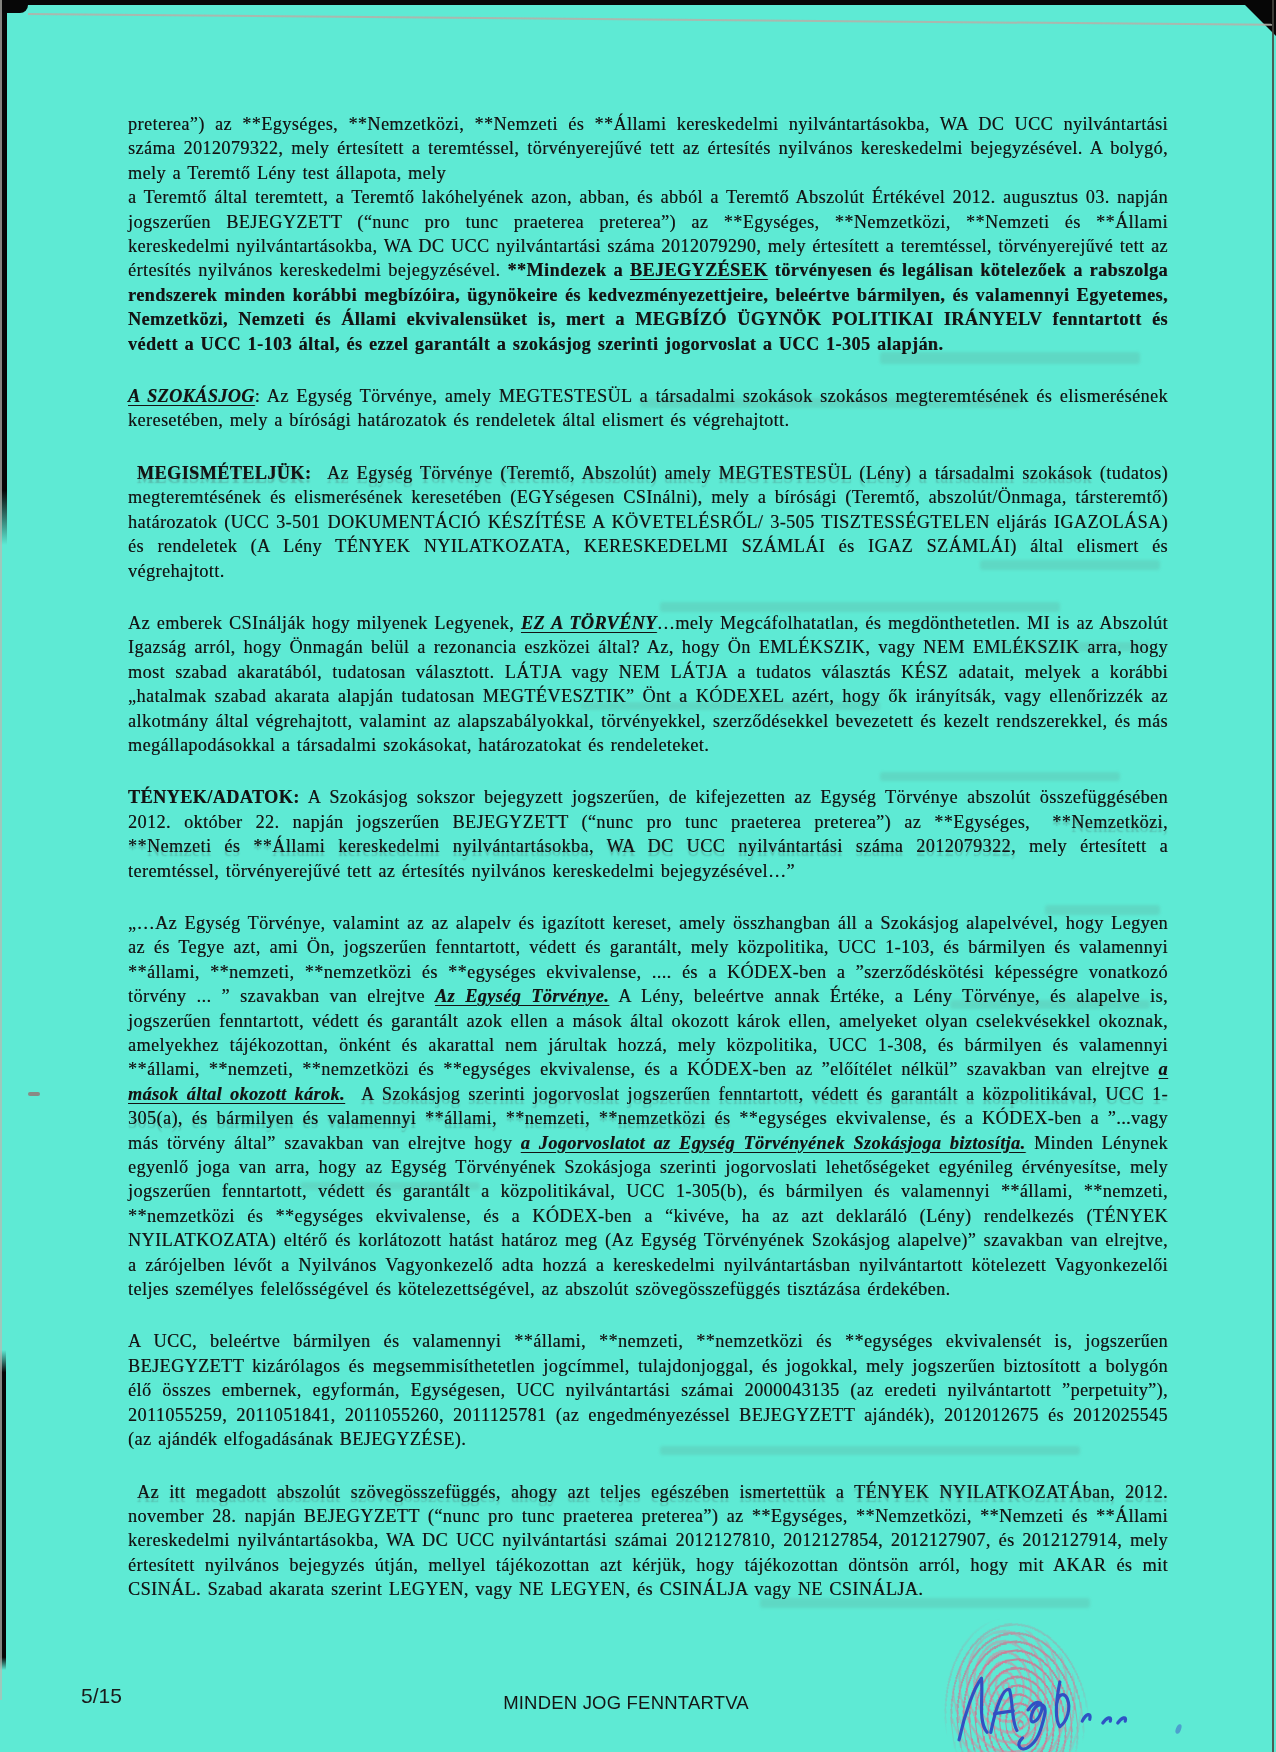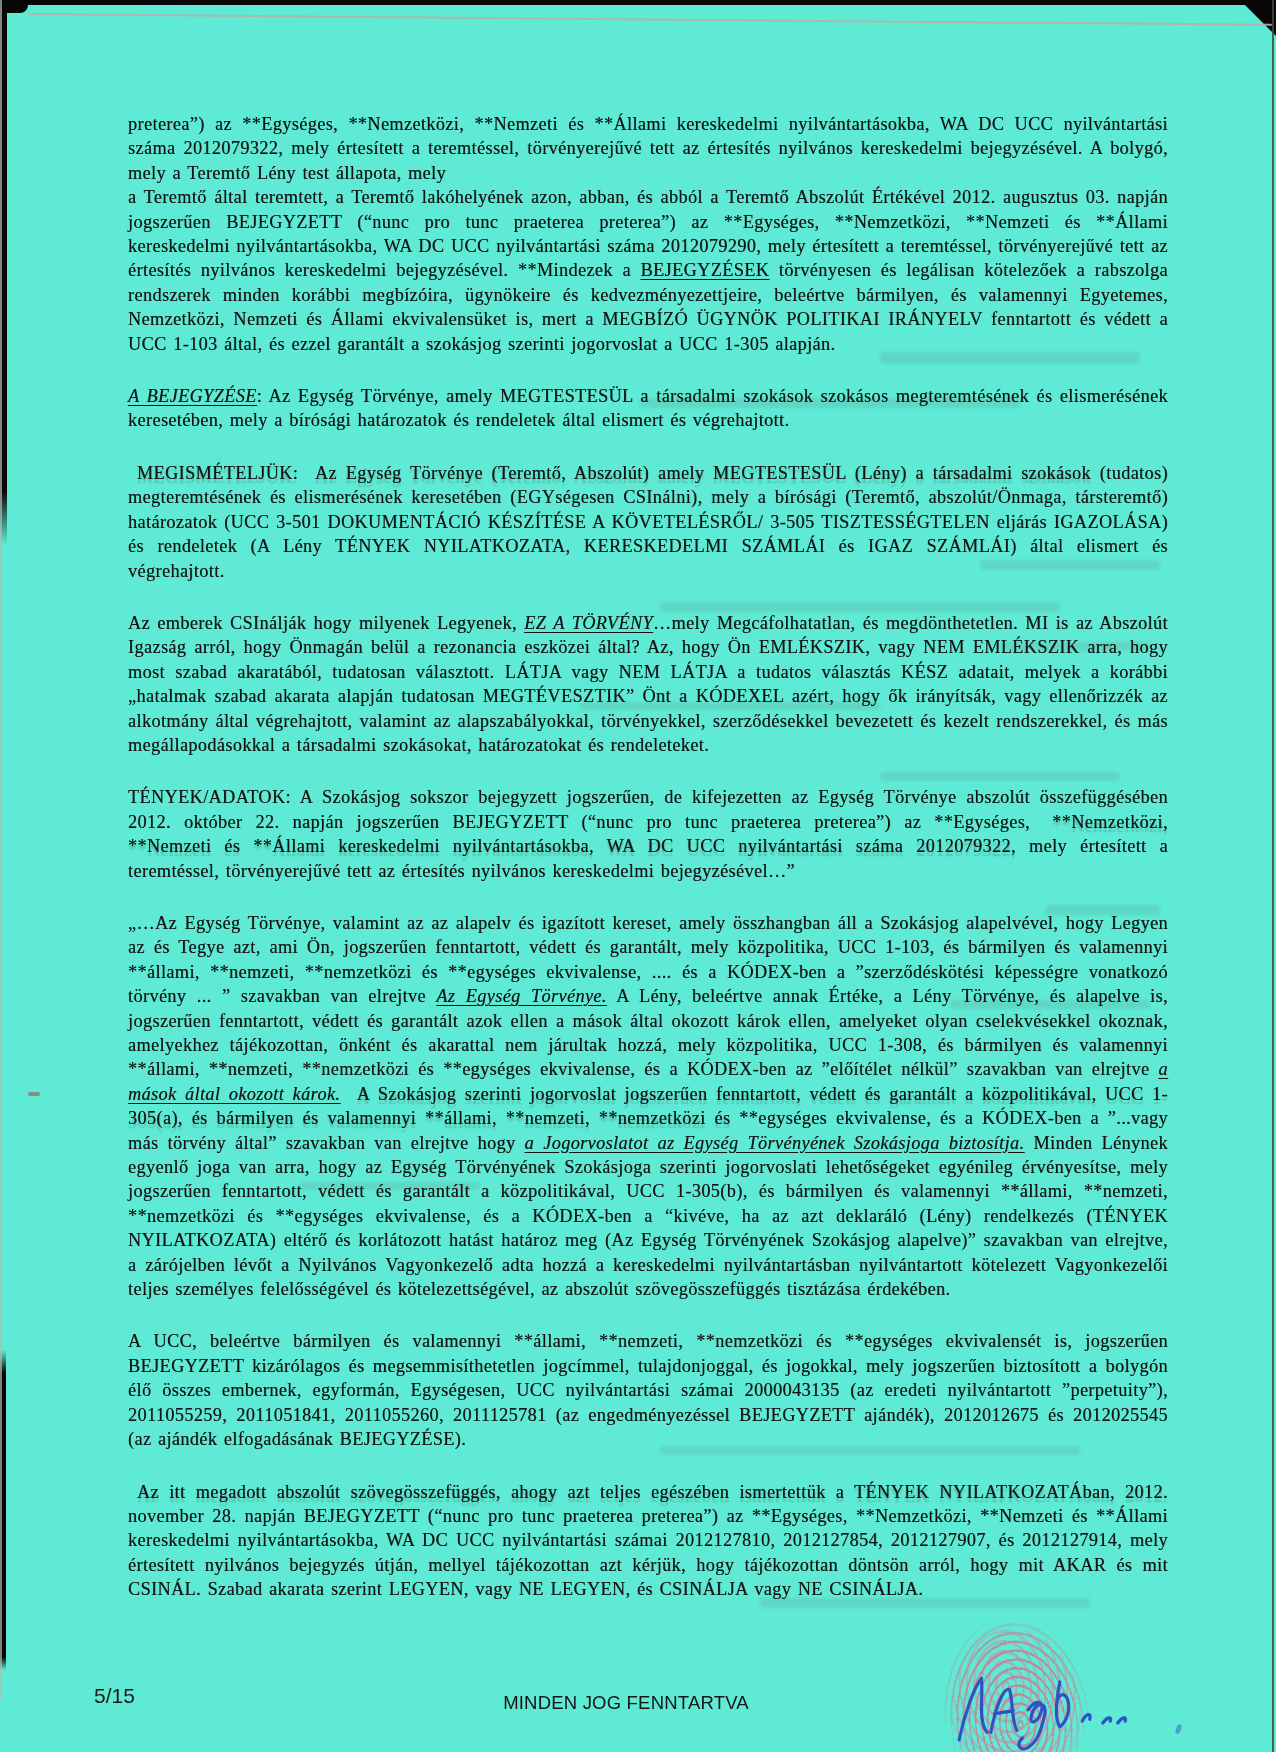--- a/index.html
+++ b/index.html
@@ -14,27 +14,27 @@
   }
   
   .content{
     position:absolute;left:128px;top:112px;width:1040px;
     font-size:18.2px;line-height:24.4px;
     text-align:justify;
     letter-spacing:0.4px;word-spacing:1.6px;
     text-shadow:0.35px 0 0 rgba(19,19,19,0.55);
   }
   .para{margin:0 0 28px 0;}
-  .b{font-weight:normal;}
+  .b{font-weight:bold;}
   .i{font-style:italic;}
   .u{text-decoration:underline;text-underline-offset:3px;}
   .ghost{text-shadow:0.35px 0 0 rgba(19,19,19,0.55), 0 4px 1.5px rgba(70,70,70,0.28);margin-left:9px;}
   
   .page-number{
-    position:absolute;left:94px;top:1684px;
+    position:absolute;left:81px;top:1684px;
     font-family:"Liberation Sans", sans-serif;
     font-size:21px;color:#1a1a1a;
   }
   .footer-text{
     position:absolute;left:16px;top:1692px;width:1220px;
     text-align:center;
     font-family:"Liberation Sans", sans-serif;
     font-size:18.5px;letter-spacing:0.2px;color:#151515;
   }
   
@@ -104,21 +104,21 @@
   <div class="streak" style="left:880px;top:772px;width:240px;height:9px"></div>
   <div class="streak" style="left:1045px;top:905px;width:115px;height:10px"></div>
   <div class="streak" style="left:950px;top:1000px;width:200px;height:9px"></div>
   <div class="streak" style="left:300px;top:1182px;width:180px;height:8px"></div>
   <div class="streak" style="left:660px;top:1446px;width:420px;height:9px"></div>
   <div class="streak" style="left:760px;top:1598px;width:330px;height:10px"></div>
   <div class="speck" style="left:28px;top:1092px;width:12px;height:4px"></div>
 
   <div class="content" id="document-body">
       <p class="para"><span class="seg">preterea”) az **Egységes, **Nemzetközi, **Nemzeti és **Állami kereskedelmi nyilvántartásokba, WA DC UCC nyilvántartási száma 2012079322, mely értesített a teremtéssel, törvényerejűvé tett az értesítés nyilvános kereskedelmi bejegyzésével. A bolygó, mely a Teremtő Lény test állapota, mely</span><br><span class="seg">a Teremtő által teremtett, a Teremtő lakóhelyének azon, abban, és abból a Teremtő Abszolút Értékével 2012. augusztus 03. napján jogszerűen BEJEGYZETT (“nunc pro tunc praeterea preterea”) az **Egységes, **Nemzetközi, **Nemzeti és **Állami kereskedelmi nyilvántartásokba, WA DC UCC nyilvántartási száma 2012079290, mely értesített a teremtéssel, törvényerejűvé tett az értesítés nyilvános kereskedelmi bejegyzésével. </span><span class="seg b">**Mindezek a </span><span class="seg b u">BEJEGYZÉSEK</span><span class="seg b"> törvényesen és legálisan kötelezőek a rabszolga rendszerek minden korábbi megbízóira, ügynökeire és kedvezményezettjeire, beleértve bármilyen, és valamennyi Egyetemes, Nemzetközi, Nemzeti és Állami ekvivalensüket is, mert a MEGBÍZÓ ÜGYNÖK POLITIKAI IRÁNYELV fenntartott és védett a UCC 1-103 által, és ezzel garantált a szokásjog szerinti jogorvoslat a UCC 1-305 alapján.</span></p>
-      <p class="para"><span class="seg b i u">A BEJEGYZÉSE</span><span class="seg">: Az Egység Törvénye, amely MEGTESTESÜL a társadalmi szokások szokásos megteremtésének és elismerésének keresetében, mely a bírósági határozatok és rendeletek által elismert és végrehajtott.</span></p>
+      <p class="para"><span class="seg b i u">A SZOKÁSJOG</span><span class="seg">: Az Egység Törvénye, amely MEGTESTESÜL a társadalmi szokások szokásos megteremtésének és elismerésének keresetében, mely a bírósági határozatok és rendeletek által elismert és végrehajtott.</span></p>
       <p class="para"><span class="seg b ghost">MEGISMÉTELJÜK:</span><span class="seg ghost"> Az Egység Törvénye (Teremtő, Abszolút) amely MEGTESTESÜL (Lény) a társadalmi szokások</span><span class="seg"> (tudatos) megteremtésének és elismerésének keresetében (EGYségesen CSInálni), mely a bírósági (Teremtő, abszolút/Önmaga, társteremtő) határozatok (UCC 3-501 DOKUMENTÁCIÓ KÉSZÍTÉSE A KÖVETELÉSRŐL/ 3-505 TISZTESSÉGTELEN eljárás IGAZOLÁSA) és rendeletek (A Lény TÉNYEK NYILATKOZATA, KERESKEDELMI SZÁMLÁI és IGAZ SZÁMLÁI) által elismert és végrehajtott.</span></p>
       <p class="para"><span class="seg">Az emberek CSInálják hogy milyenek Legyenek, </span><span class="seg b i u">EZ A TÖRVÉNY</span><span class="seg">…mely Megcáfolhatatlan, és megdönthetetlen. MI is az Abszolút Igazság arról, hogy Önmagán belül a rezonancia eszközei által? Az, hogy Ön EMLÉKSZIK, vagy NEM EMLÉKSZIK arra, hogy most szabad akaratából, tudatosan választott. LÁTJA vagy NEM LÁTJA a tudatos választás KÉSZ adatait, melyek a korábbi „hatalmak szabad akarata alapján tudatosan MEGTÉVESZTIK” Önt a KÓDEXEL azért, hogy ők irányítsák, vagy ellenőrizzék az alkotmány által végrehajtott, valamint az alapszabályokkal, törvényekkel, szerződésekkel bevezetett és kezelt rendszerekkel, és más megállapodásokkal a társadalmi szokásokat, határozatokat és rendeleteket.</span></p>
       <p class="para"><span class="seg b">TÉNYEK/ADATOK:</span><span class="seg"> A Szokásjog sokszor bejegyzett jogszerűen, de kifejezetten az Egység Törvénye abszolút összefüggésében 2012. október 22. napján jogszerűen BEJEGYZETT (“nunc pro tunc praeterea preterea”) az **Egységes, </span><span class="seg ghost">**Nemzetközi, **Nemzeti és **Állami kereskedelmi nyilvántartásokba, WA DC UCC nyilvántartási száma 2012079322,</span><span class="seg"> mely értesített a teremtéssel, törvényerejűvé tett az értesítés nyilvános kereskedelmi bejegyzésével…”</span></p>
       <p class="para"><span class="seg">„…Az Egység Törvénye, valamint az az alapelv és igazított kereset, amely összhangban áll a Szokásjog alapelvével, hogy Legyen az és Tegye azt, ami Ön, jogszerűen fenntartott, védett és garantált, mely közpolitika, UCC 1-103, és bármilyen és valamennyi **állami, **nemzeti, **nemzetközi és **egységes ekvivalense, .... és a KÓDEX-ben a ”szerződéskötési képességre vonatkozó törvény ... ” szavakban van elrejtve </span><span class="seg b i u">Az Egység Törvénye.</span><span class="seg"> A Lény, beleértve annak Értéke, a Lény Törvénye, és alapelve is, jogszerűen fenntartott, védett és garantált azok ellen a mások által okozott károk ellen, amelyeket olyan cselekvésekkel okoznak, amelyekhez tájékozottan, önként és akarattal nem járultak hozzá, mely közpolitika, UCC 1-308, és bármilyen és valamennyi **állami, **nemzeti, **nemzetközi és **egységes ekvivalense, és a KÓDEX-ben az ”előítélet nélkül” szavakban van elrejtve </span><span class="seg b i u">a mások által okozott károk.</span><span class="seg ghost"> A Szokásjog szerinti jogorvoslat jogszerűen fenntartott, védett és garantált a közpolitikával, UCC 1-305(a), és bármilyen és valamennyi **állami, **nemzeti, **nemzetközi és</span><span class="seg"> **egységes ekvivalense, és a KÓDEX-ben a ”...vagy más törvény által” szavakban van elrejtve hogy </span><span class="seg b i u">a Jogorvoslatot az Egység Törvényének Szokásjoga biztosítja.</span><span class="seg"> Minden Lénynek egyenlő joga van arra, hogy az Egység Törvényének Szokásjoga szerinti jogorvoslati lehetőségeket egyénileg érvényesítse, mely jogszerűen fenntartott, védett és garantált a közpolitikával, UCC 1-305(b), és bármilyen és valamennyi **állami, **nemzeti, **nemzetközi és **egységes ekvivalense, és a KÓDEX-ben a “kivéve, ha az azt deklaráló (Lény) rendelkezés (TÉNYEK NYILATKOZATA) eltérő és korlátozott hatást határoz meg (Az Egység Törvényének Szokásjog alapelve)” szavakban van elrejtve, a zárójelben lévőt a Nyilvános Vagyonkezelő adta hozzá a kereskedelmi nyilvántartásban nyilvántartott kötelezett Vagyonkezelői teljes személyes felelősségével és kötelezettségével, az abszolút szövegösszefüggés tisztázása érdekében.</span></p>
       <p class="para"><span class="seg">A UCC, beleértve bármilyen és valamennyi **állami, **nemzeti, **nemzetközi és **egységes ekvivalensét is, jogszerűen BEJEGYZETT kizárólagos és megsemmisíthetetlen jogcímmel, tulajdonjoggal, és jogokkal, mely jogszerűen biztosított a bolygón élő összes embernek, egyformán, Egységesen, UCC nyilvántartási számai 2000043135 (az eredeti nyilvántartott ”perpetuity”), 2011055259, 2011051841, 2011055260, 2011125781 (az engedményezéssel BEJEGYZETT ajándék), 2012012675 és 2012025545 (az ajándék elfogadásának BEJEGYZÉSE).</span></p>
       <p class="para"><span class="seg ghost">Az itt megadott abszolút szövegösszefüggés, ahogy azt teljes egészében ismertettük a TÉNYEK NYILATKOZATÁban, 2012.</span><span class="seg"> november 28. napján BEJEGYZETT (“nunc pro tunc praeterea preterea”) az **Egységes, **Nemzetközi, **Nemzeti és **Állami kereskedelmi nyilvántartásokba, WA DC UCC nyilvántartási számai 2012127810, 2012127854, 2012127907, és 2012127914, mely értesített nyilvános bejegyzés útján, mellyel tájékozottan azt kérjük, hogy tájékozottan döntsön arról, hogy mit AKAR és mit CSINÁL. Szabad akarata szerint LEGYEN, vagy NE LEGYEN, és CSINÁLJA vagy NE CSINÁLJA.</span></p>
     </div>
 
   <div class="page-number">5/15</div>
   <div class="footer-text">MINDEN JOG FENNTARTVA</div>

